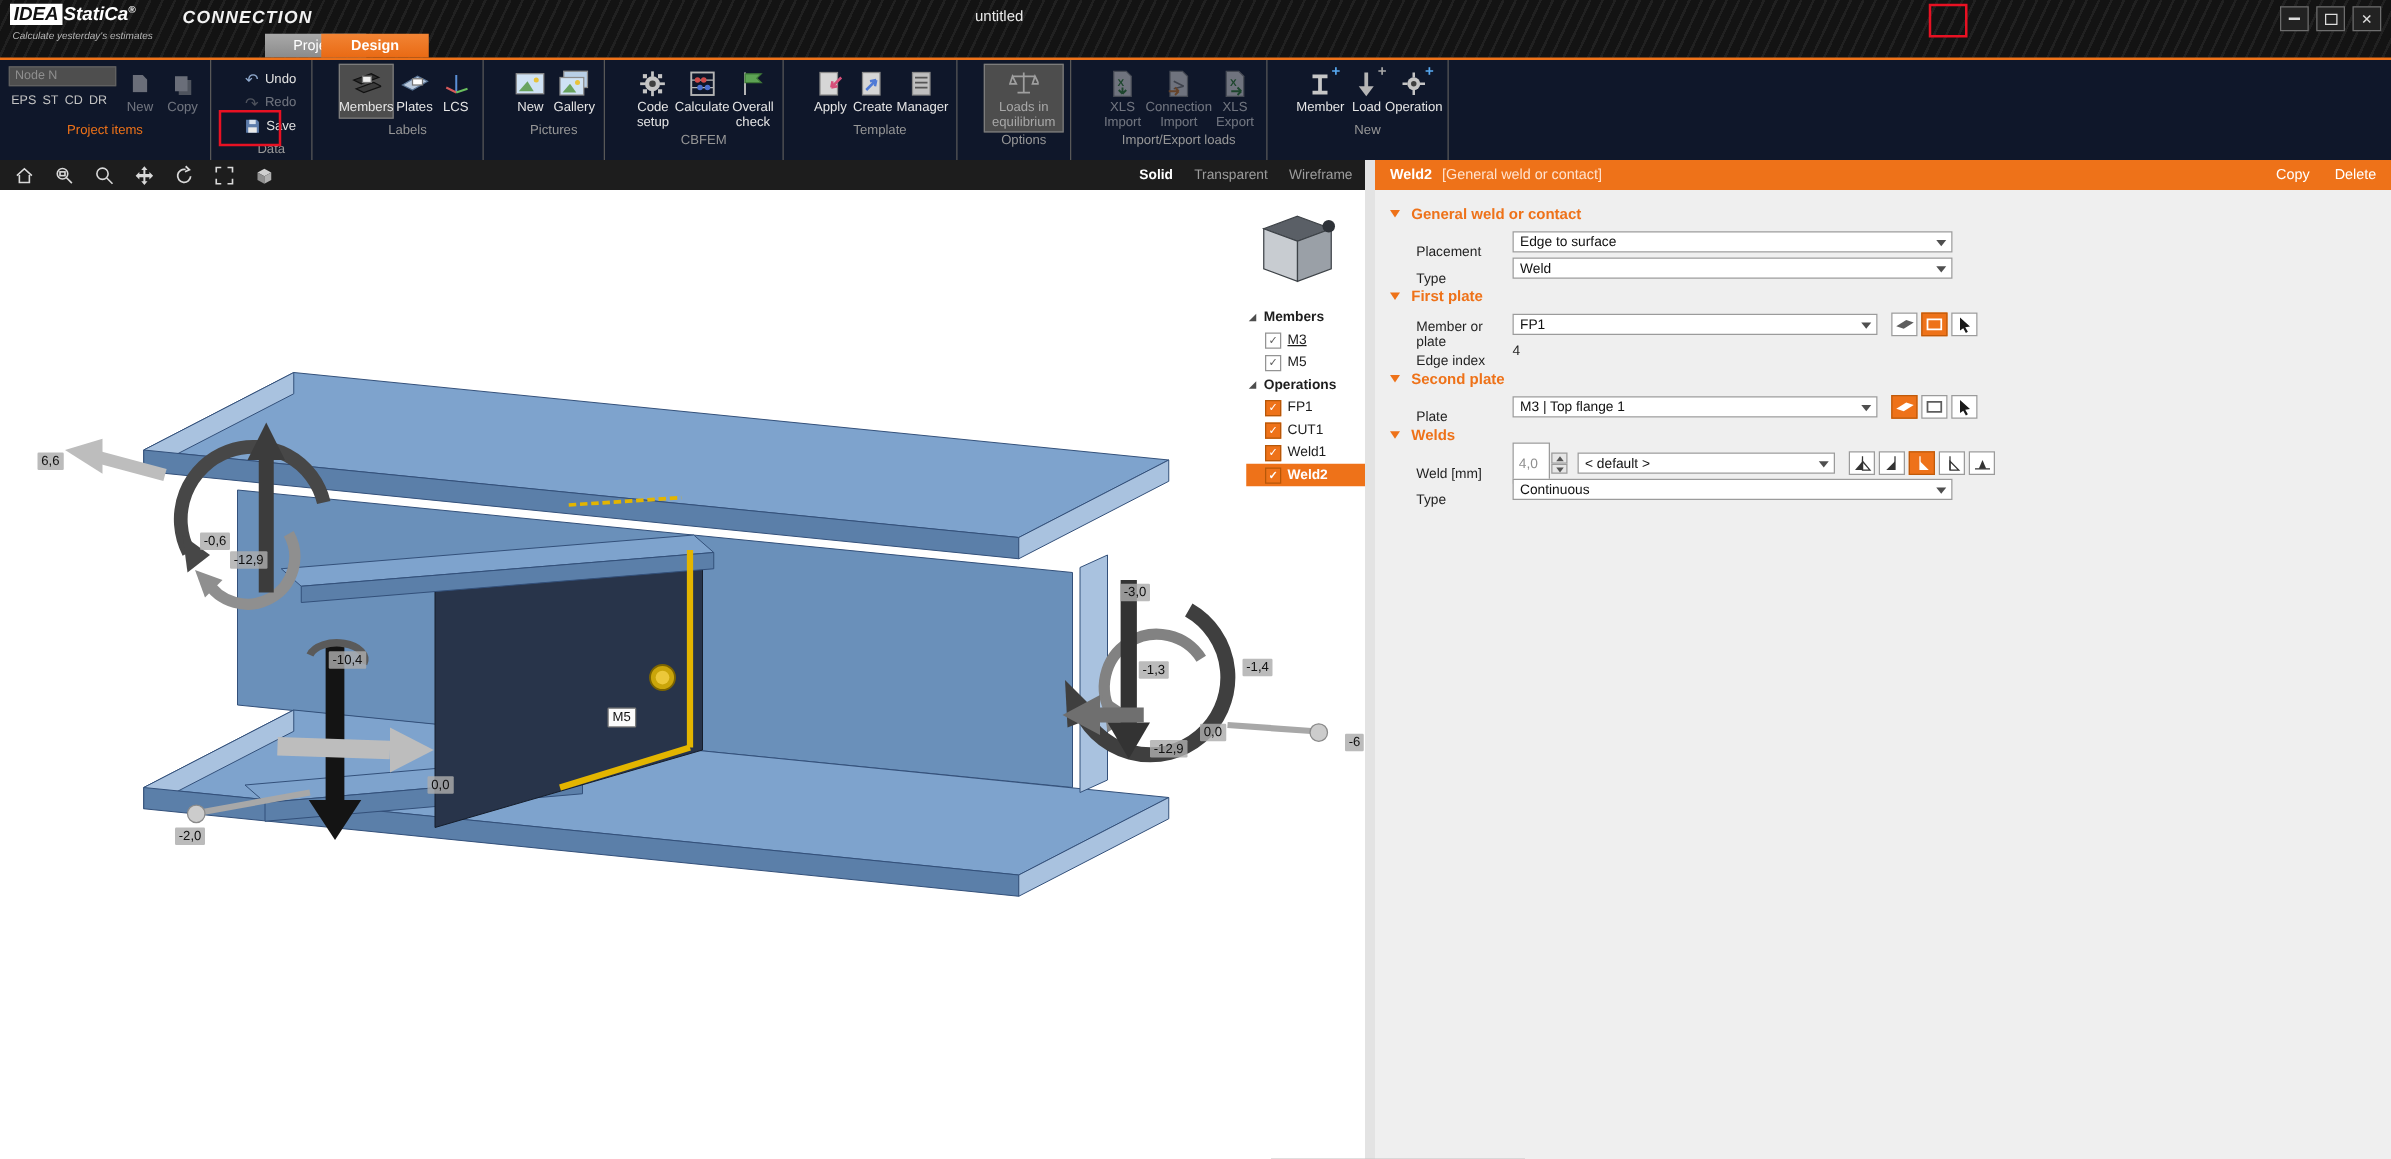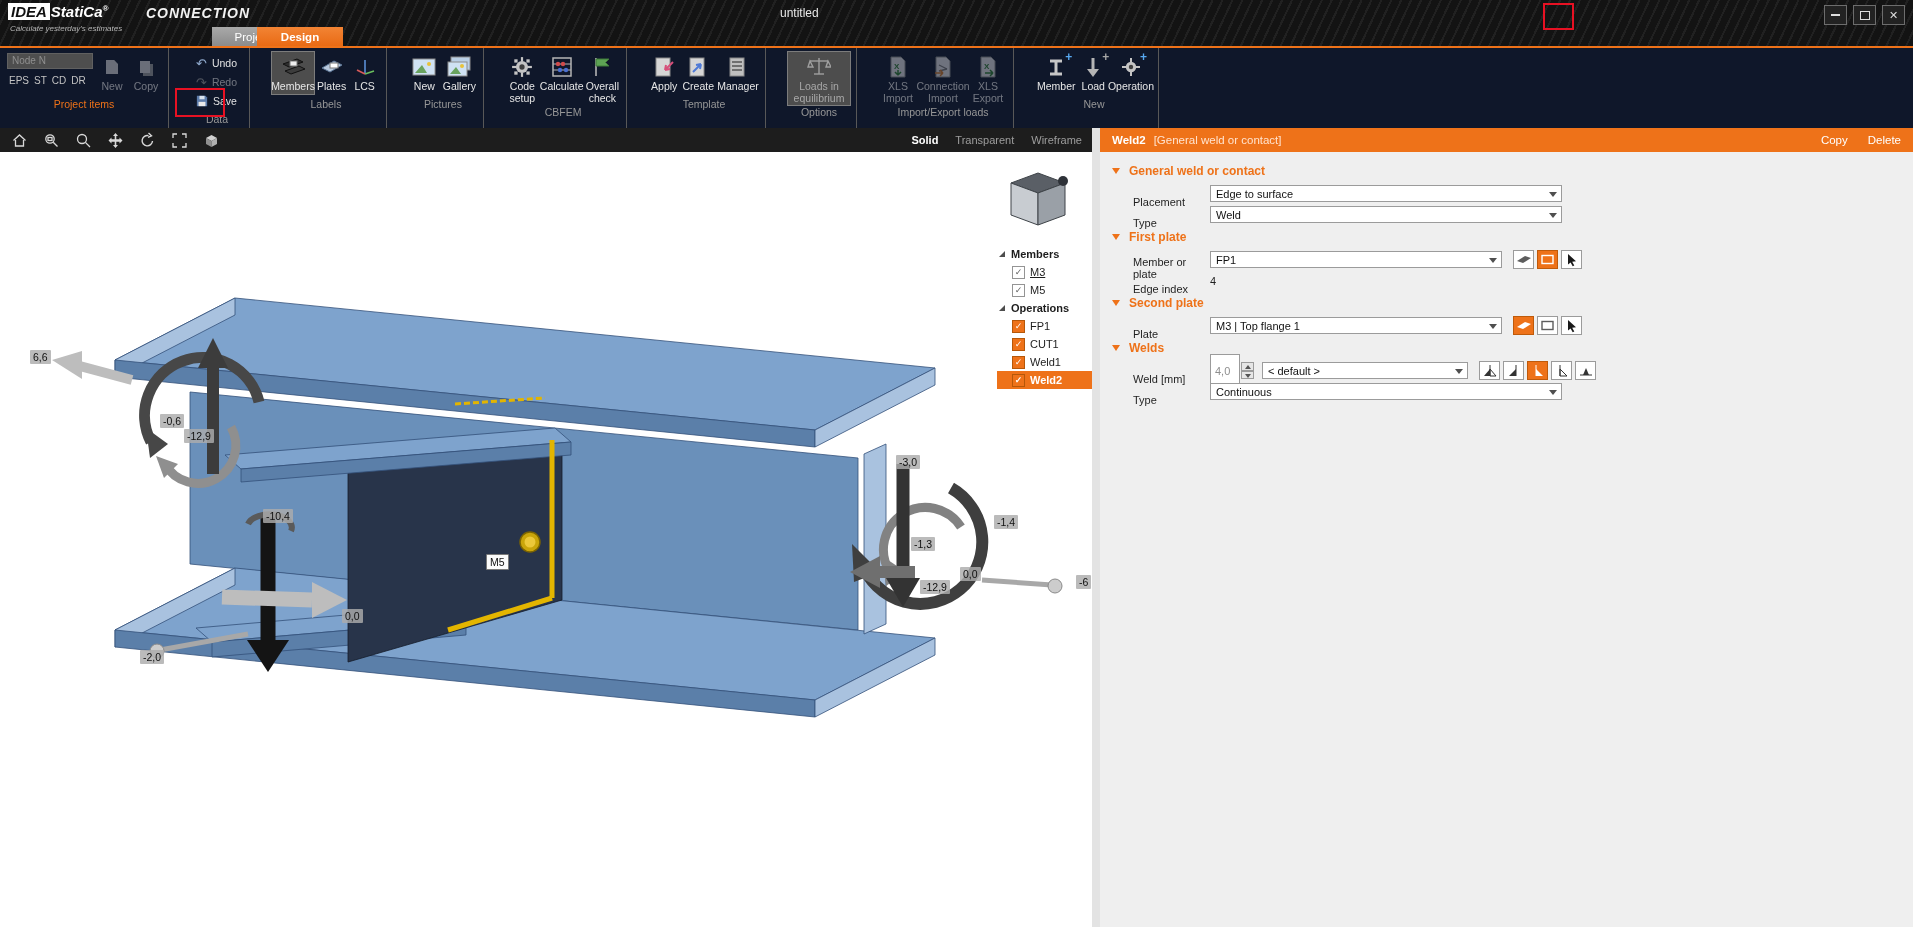--- a/index.html
+++ b/index.html
@@ -54,21 +54,21 @@
 
   
   .vbar{position:absolute;left:0;top:128px;width:1092px;height:24px;background:#1d1d1d;display:flex;align-items:center;gap:13px;padding:0 10px;box-sizing:border-box;}
   .vbtn{width:19px;height:19px;display:flex;align-items:center;justify-content:center;}
   .modes{margin-left:auto;display:flex;gap:17px;font-size:11px;color:#9d9d9d;}
   .mode.on{color:#fff;font-weight:bold;}
 
   
   .viewport{position:absolute;left:0;top:152px;width:1092px;height:775px;background:#fff;overflow:hidden;}
   .scene{position:absolute;left:0;top:0;}
-  .slabel{position:absolute;font-size:10.5px;line-height:14px;padding:0 3px;background:rgba(172,172,172,.82);color:#101010;border-radius:1px;white-space:nowrap;}
+  .slabel{position:absolute;font-size:10.5px;line-height:14px;padding:0 3px;background:rgba(172,172,172,.82);color:#101010;border-radius:1px;white-space:nowrap;margin-top:12px;}
   .slabel.m5chip{background:#fbfbfb;border:1px solid #7a7a7a;}
   .vdivider{position:absolute;left:1092px;top:128px;width:8px;height:799px;background:#e3e3e3;}
 
   
   .navcube{position:absolute;left:1002px;top:14px;}
   .tree{position:absolute;left:997px;top:93px;width:95px;font-size:11px;color:#1d1d1d;}
   .theader{display:flex;align-items:center;gap:6px;height:18px;font-weight:bold;padding-left:2px;}
   .expander{width:0;height:0;border-bottom:6px solid #4d4d4d;border-left:6px solid transparent;}
   .titem{display:flex;align-items:center;gap:5px;height:18px;padding-left:15px;}
   .cb{width:11px;height:11px;border:1px solid #949494;background:#fff;font-size:9px;line-height:10px;text-align:center;color:#5f5f5f;flex:none;}
@@ -570,21 +570,21 @@
     </svg>
 
     <div class="slabel" style="left:30px;top:198px;">6,6</div>
     <div class="slabel" style="left:160px;top:262px;">-0,6</div>
     <div class="slabel" style="left:184px;top:277px;">-12,9</div>
     <div class="slabel" style="left:263px;top:357px;">-10,4</div>
     <div class="slabel" style="left:140px;top:498px;">-2,0</div>
     <div class="slabel" style="left:342px;top:457px;">0,0</div>
     <div class="slabel m5chip" style="left:486px;top:402px;">M5</div>
     <div class="slabel" style="left:896px;top:303px;">-3,0</div>
-    <div class="slabel" style="left:911px;top:385px;">-1,3</div>
+    <div class="slabel" style="left:911px;top:365px;">-1,3</div>
     <div class="slabel" style="left:994px;top:363px;">-1,4</div>
     <div class="slabel" style="left:920px;top:428px;">-12,9</div>
     <div class="slabel" style="left:960px;top:415px;">0,0</div>
     <div class="slabel" style="left:1076px;top:423px;">-6</div>
 
     <div class="navcube">
       <svg width="72" height="72" viewBox="0 0 72 72">
           <g stroke="#3e4348" stroke-width="1">
             <polygon points="36,7 63,17 36,27 9,17" fill="#5a5f66"></polygon>
             <polygon points="9,17 36,27 36,59 9,49" fill="#c8ccd1"></polygon>

